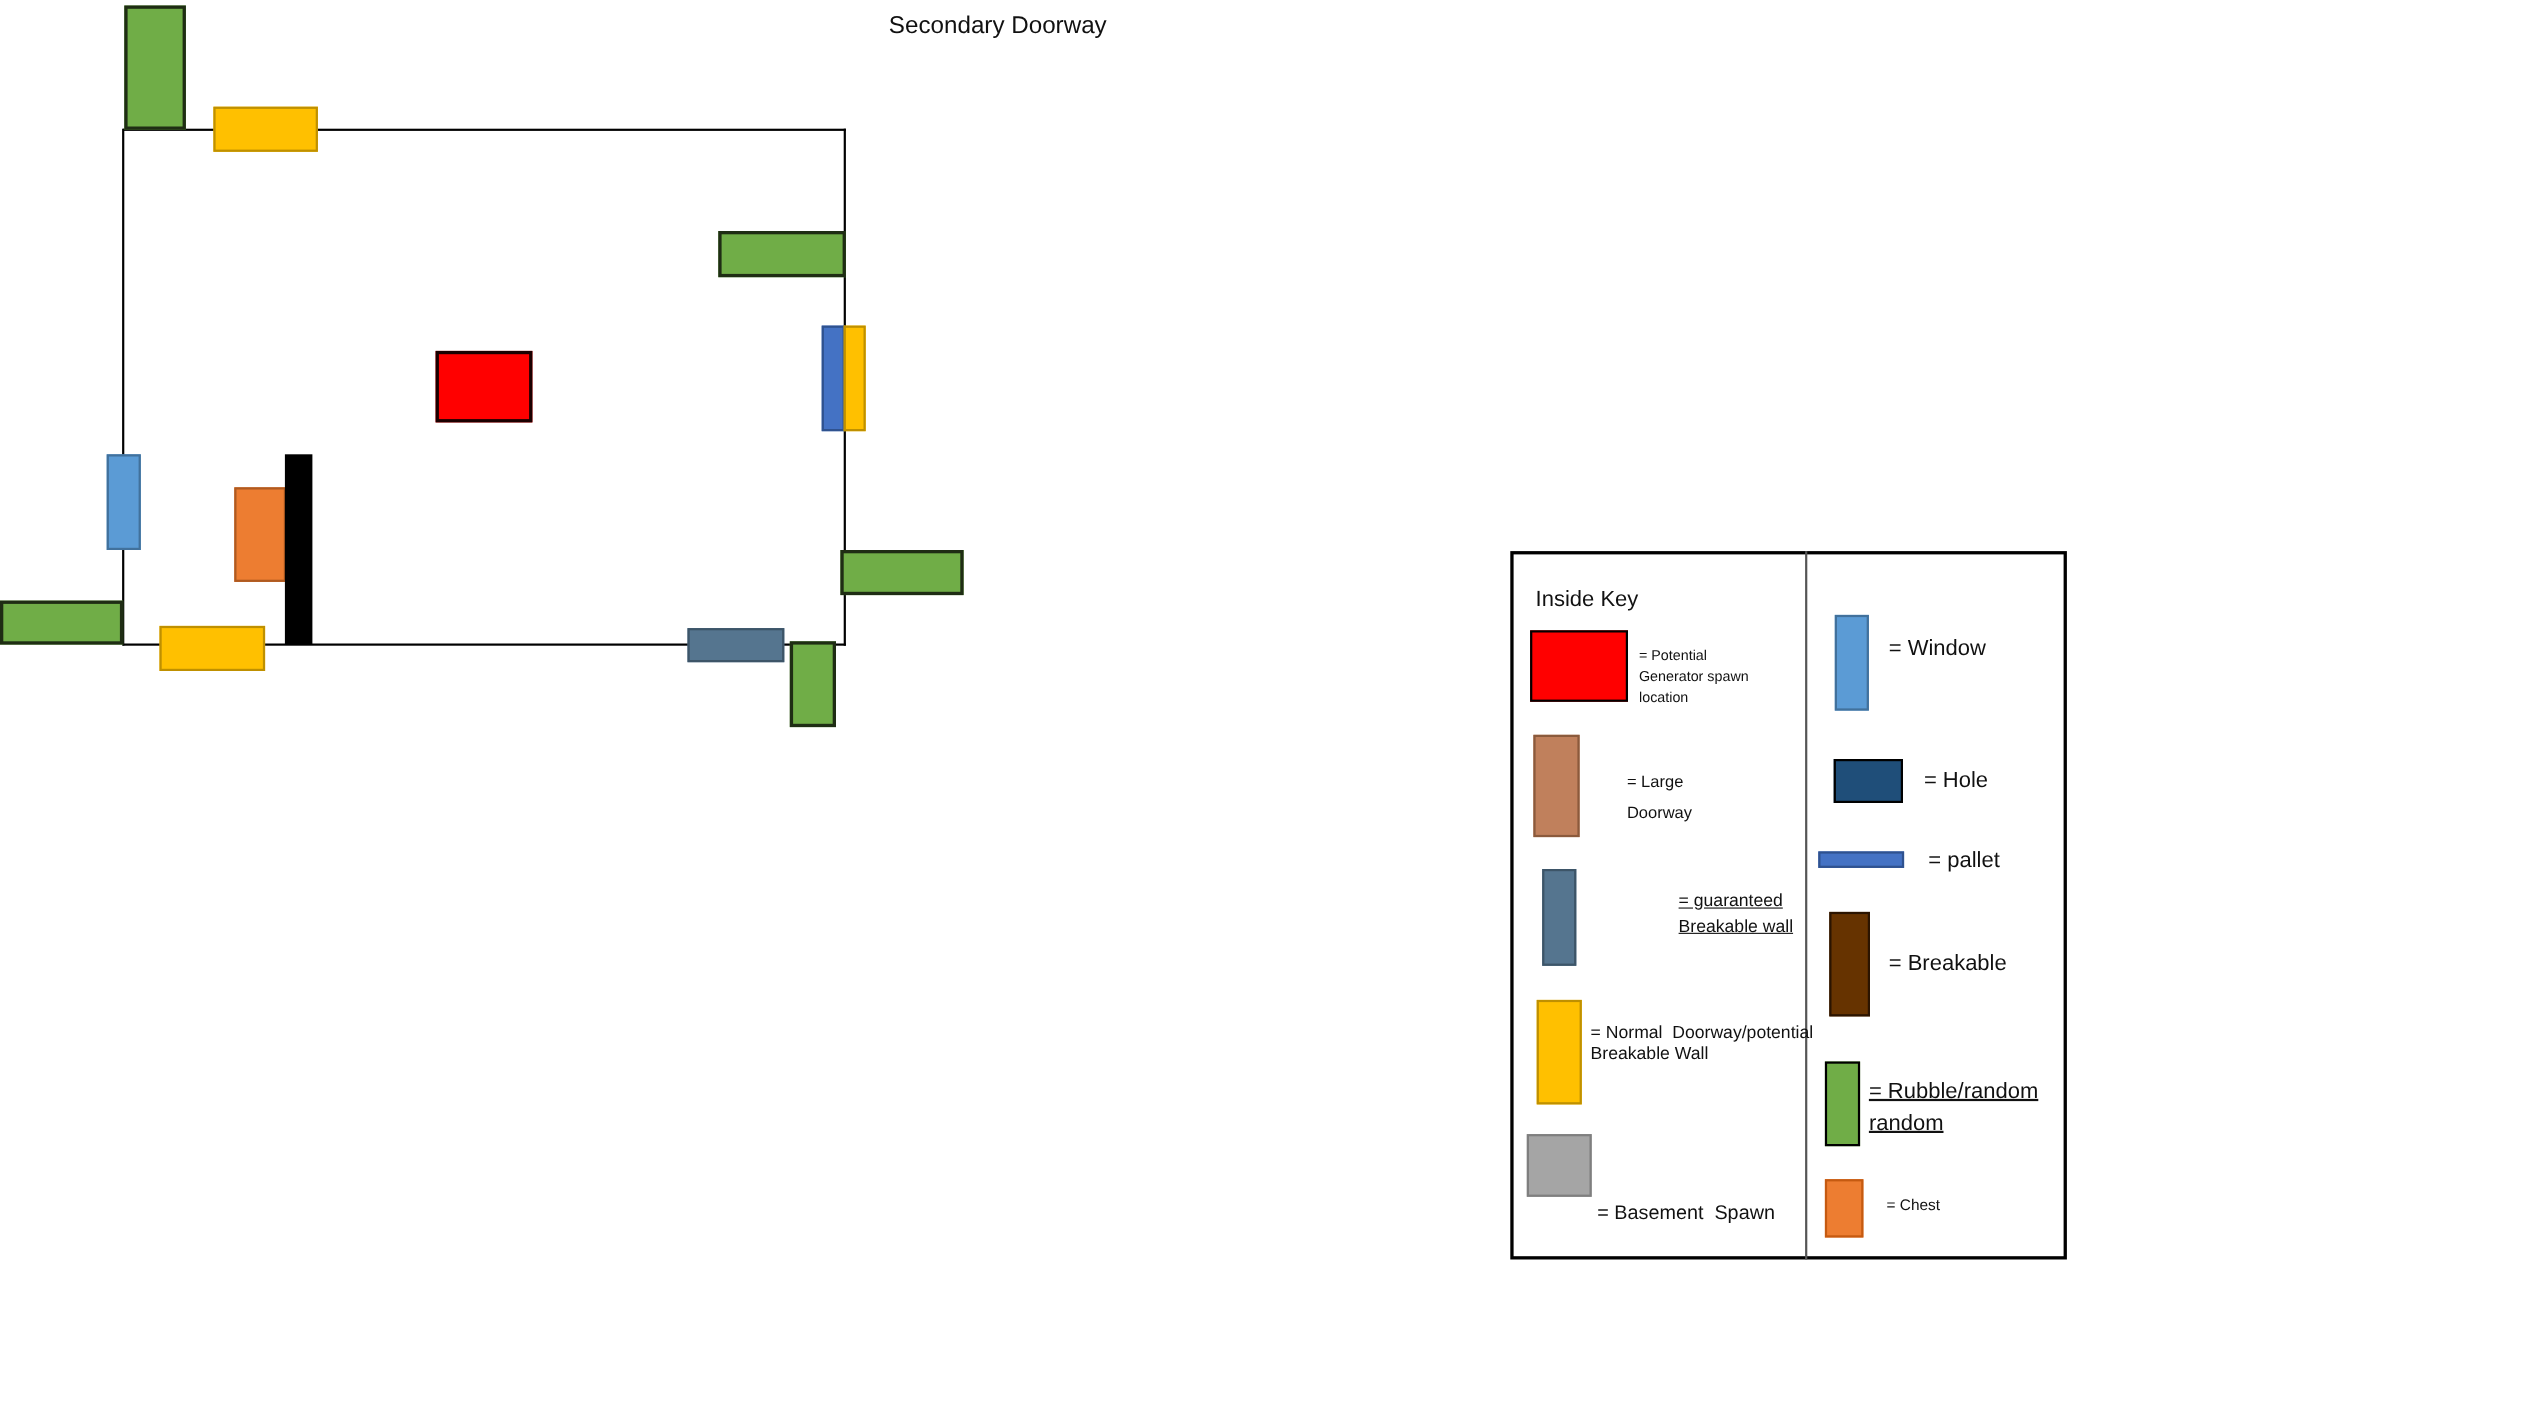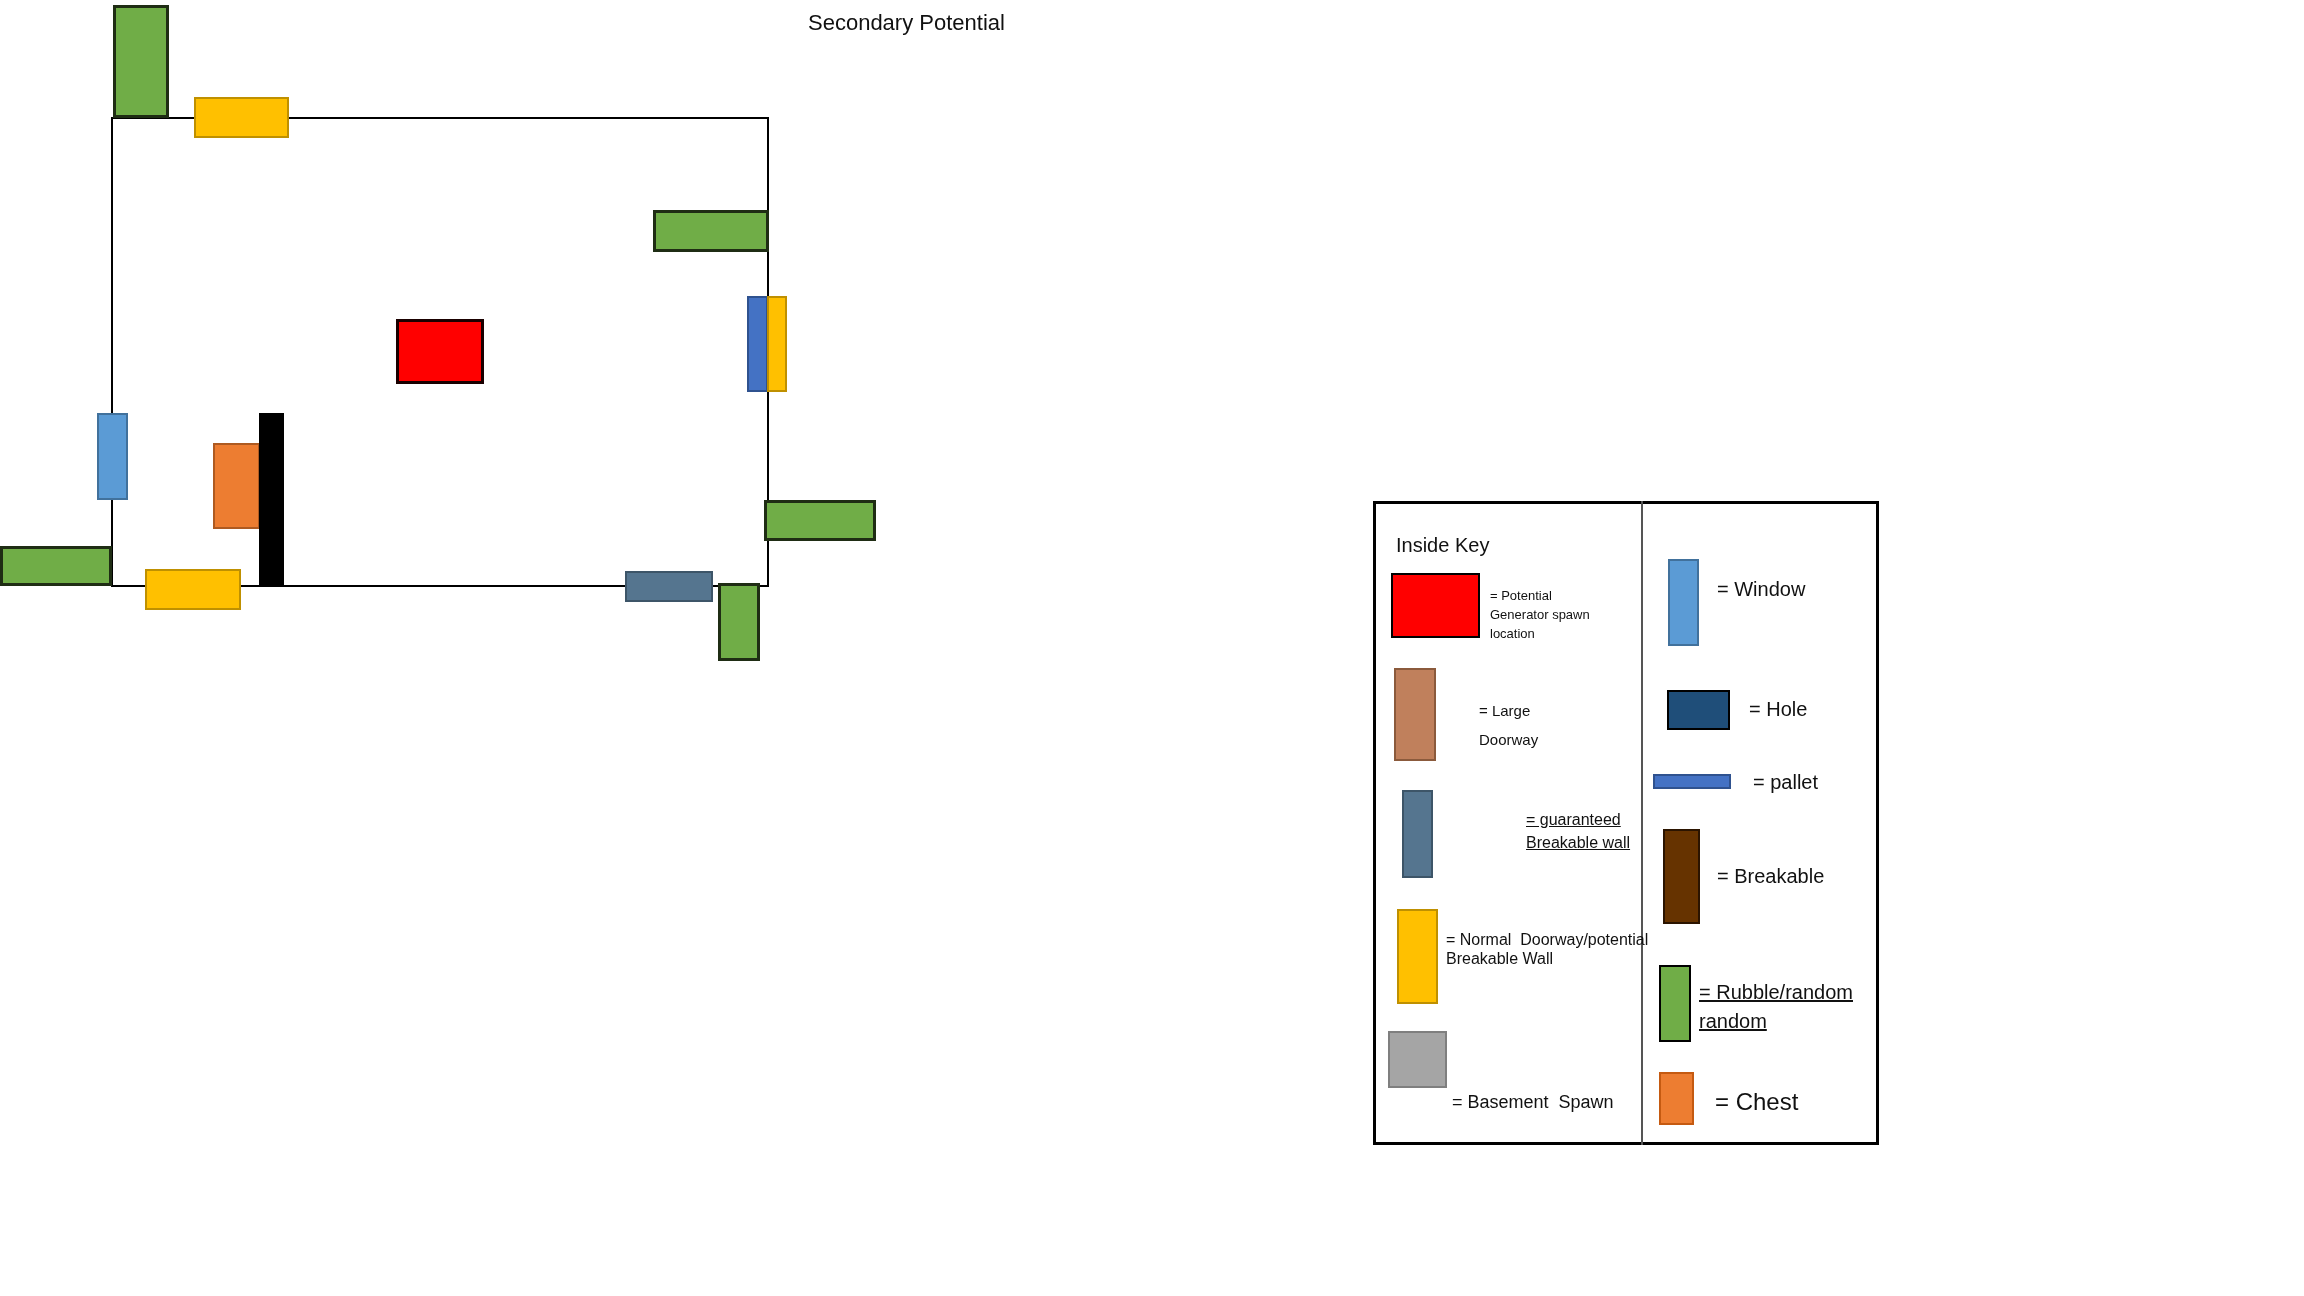--- a/index.html
+++ b/index.html
@@ -28,21 +28,21 @@
   .lg-window { background: #5b9bd5; border: 2px solid #41719c; }
   .lg-hole { background: #1f4e79; border: 2px solid #000; }
   .lg-pallet { background: #4472c4; border: 2px solid #2f528f; }
   .lg-stairs { background: #663300; border: 2px solid #2b1400; }
   .lg-rubble { background: #70ad47; border: 2px solid #000; }
   .lg-chest { background: #ed7d31; border: 2px solid #c55a11; }
 </style>
 </head>
 <body>
 
-<div class="abs title">Secondary Potential</div>
+<div class="abs title">Secondary Doorway</div>
 
 <div class="abs wall-line" style="left:112px; top:117px; width:657px; height:2px;"></div>
 <div class="abs wall-line" style="left:111px; top:117px; width:2px; height:470px;"></div>
 <div class="abs wall-line" style="left:767px; top:117px; width:2px; height:470px;"></div>
 <div class="abs wall-line" style="left:112px; top:585px; width:657px; height:2px;"></div>
 
 <div class="abs shape rubble" style="left:113px; top:5px; width:56px; height:113px;"></div>
 <div class="abs shape door" style="left:194px; top:97px; width:95px; height:41px;"></div>
 <div class="abs shape rubble" style="left:653px; top:210px; width:116px; height:42px;"></div>
 <div class="abs shape pallet" style="left:747px; top:296px; width:21px; height:96px;"></div>
@@ -112,15 +112,15 @@
   <div>= Breakable</div>
 </div>
 
 <div class="abs lg-rubble" style="left:1659px; top:965px; width:32px; height:77px;"></div>
 <div class="abs legend-label" style="left:1699px; top:978px; font-size:20px; line-height:29px;text-decoration:underline;">
   <div>= Rubble/random</div>
   <div>random</div>
 </div>
 
 <div class="abs lg-chest" style="left:1659px; top:1072px; width:35px; height:53px;"></div>
-<div class="abs legend-label" style="left:1715px; top:1086px; font-size:24px;">
+<div class="abs legend-label" style="left:1715px; top:1086px; font-size:14px;">
   <div>= Chest</div>
 </div>
 
 </body></html>

